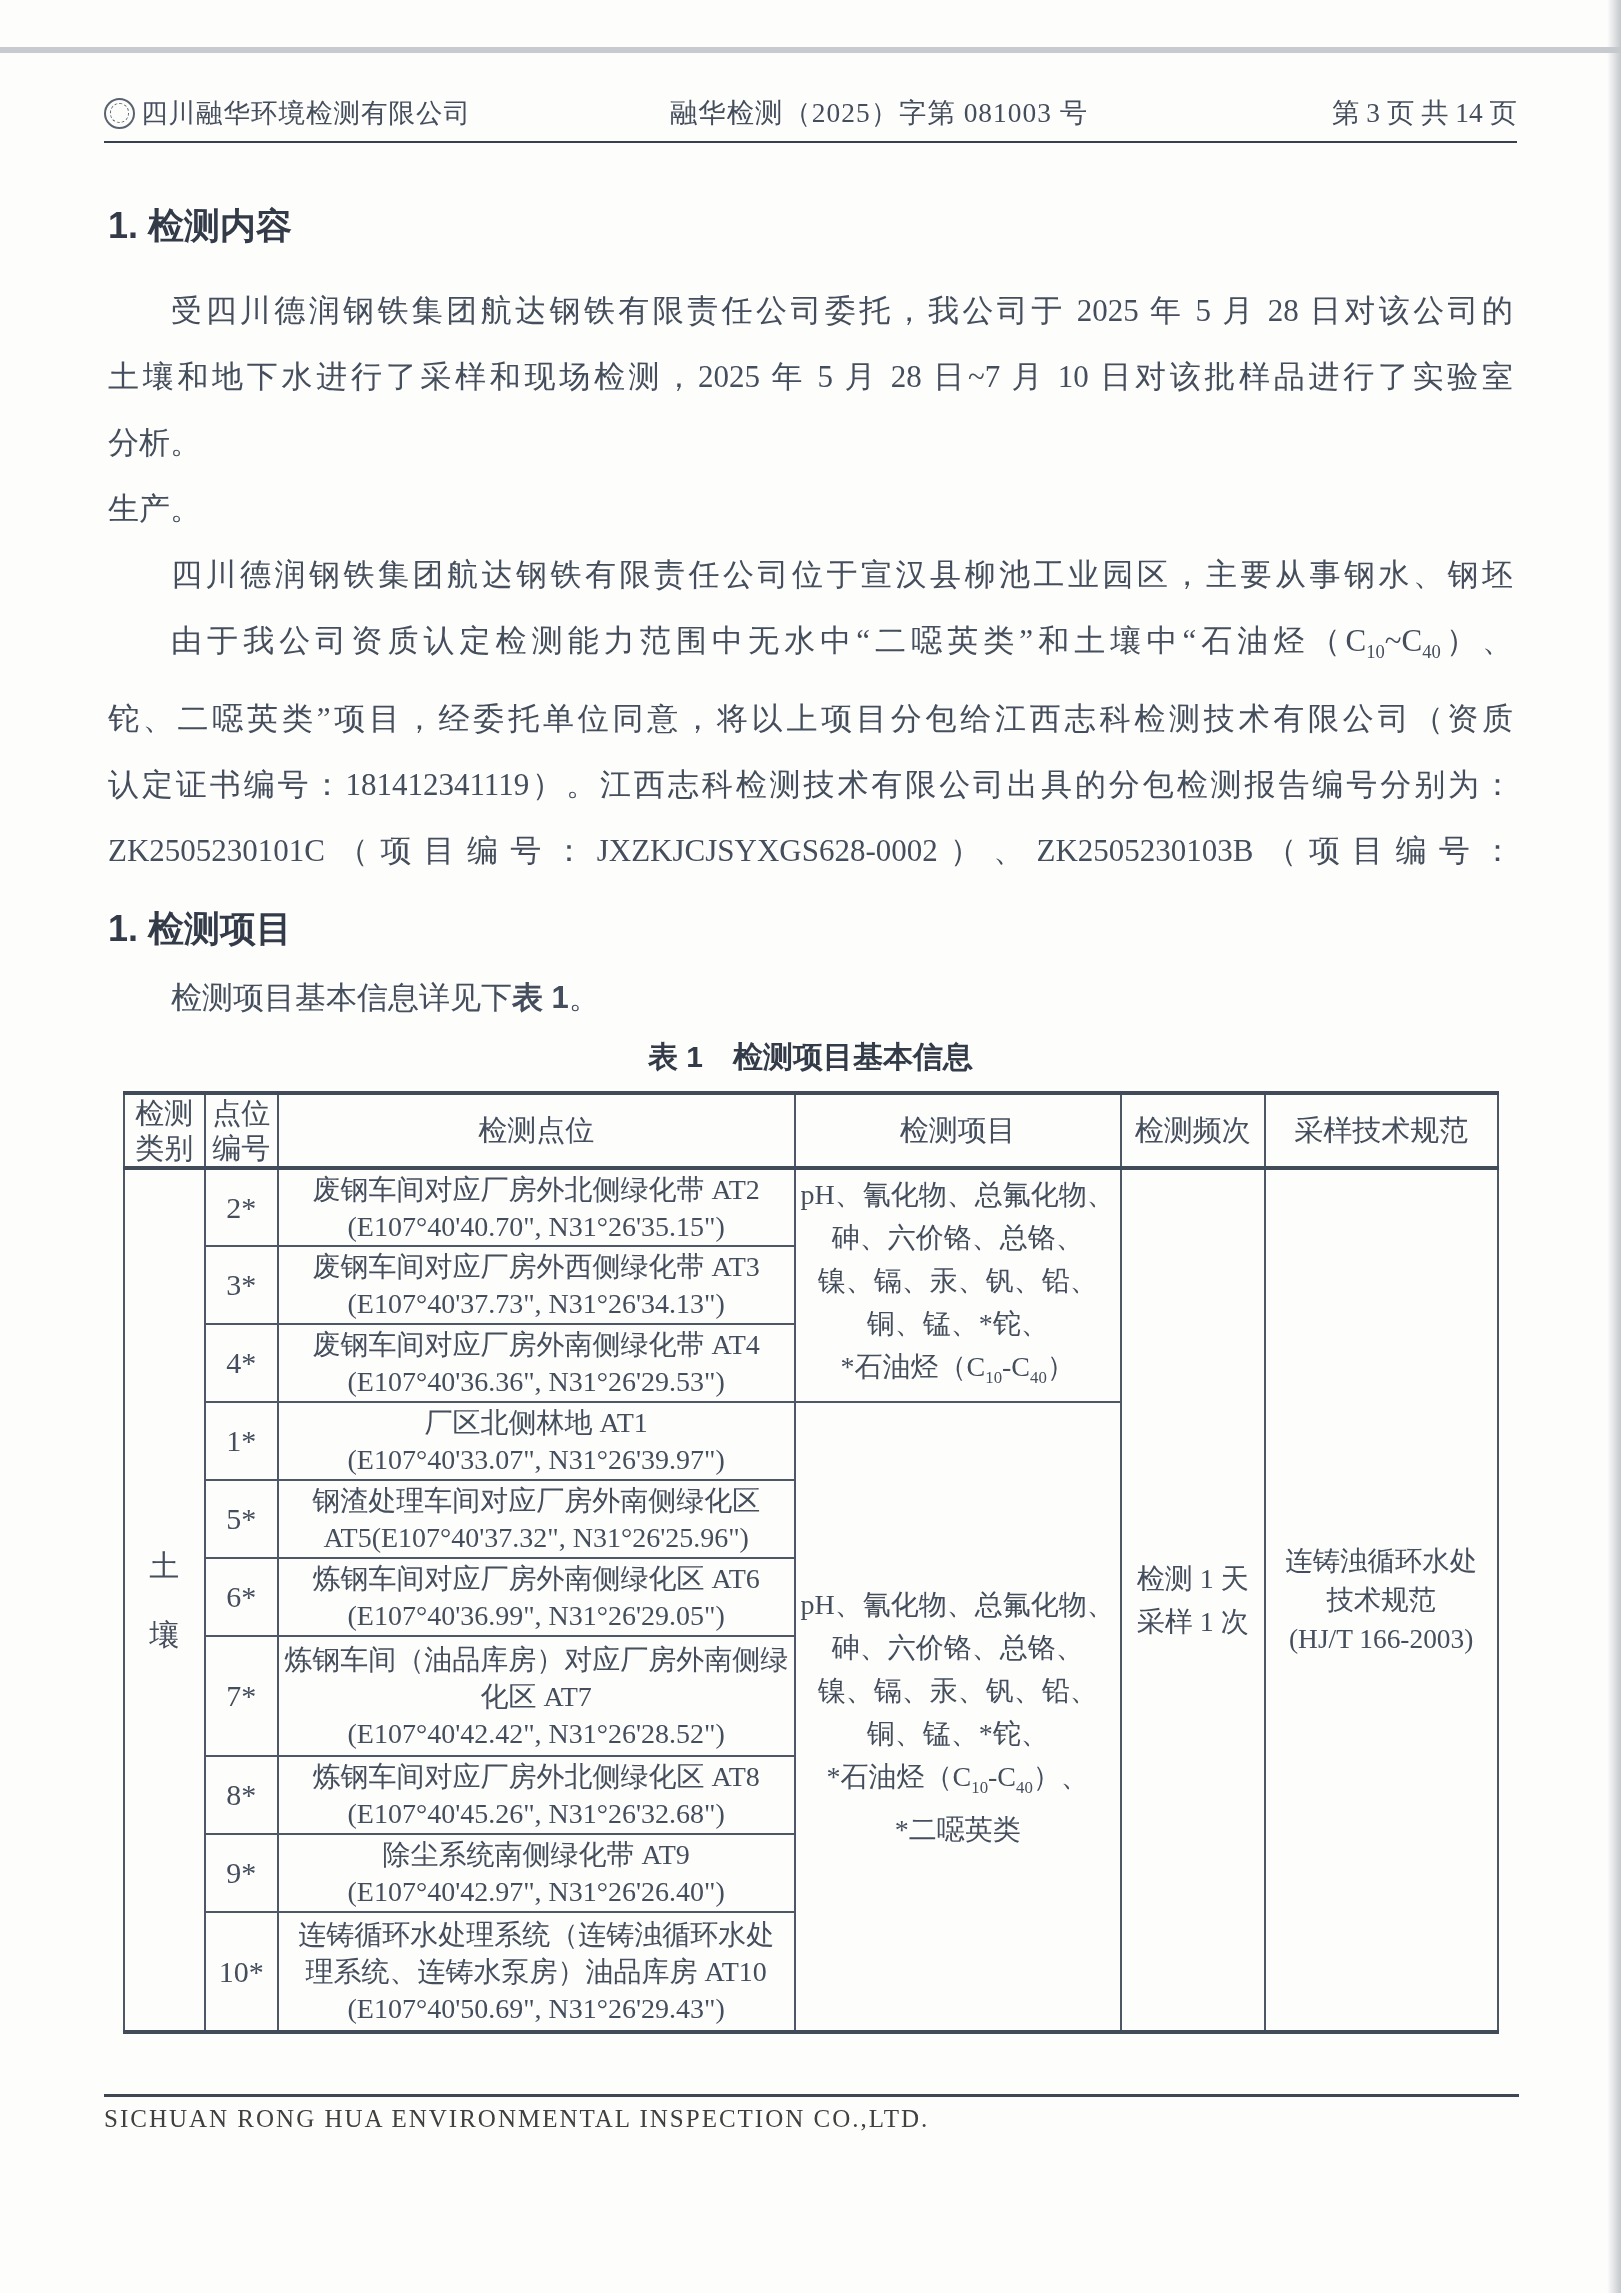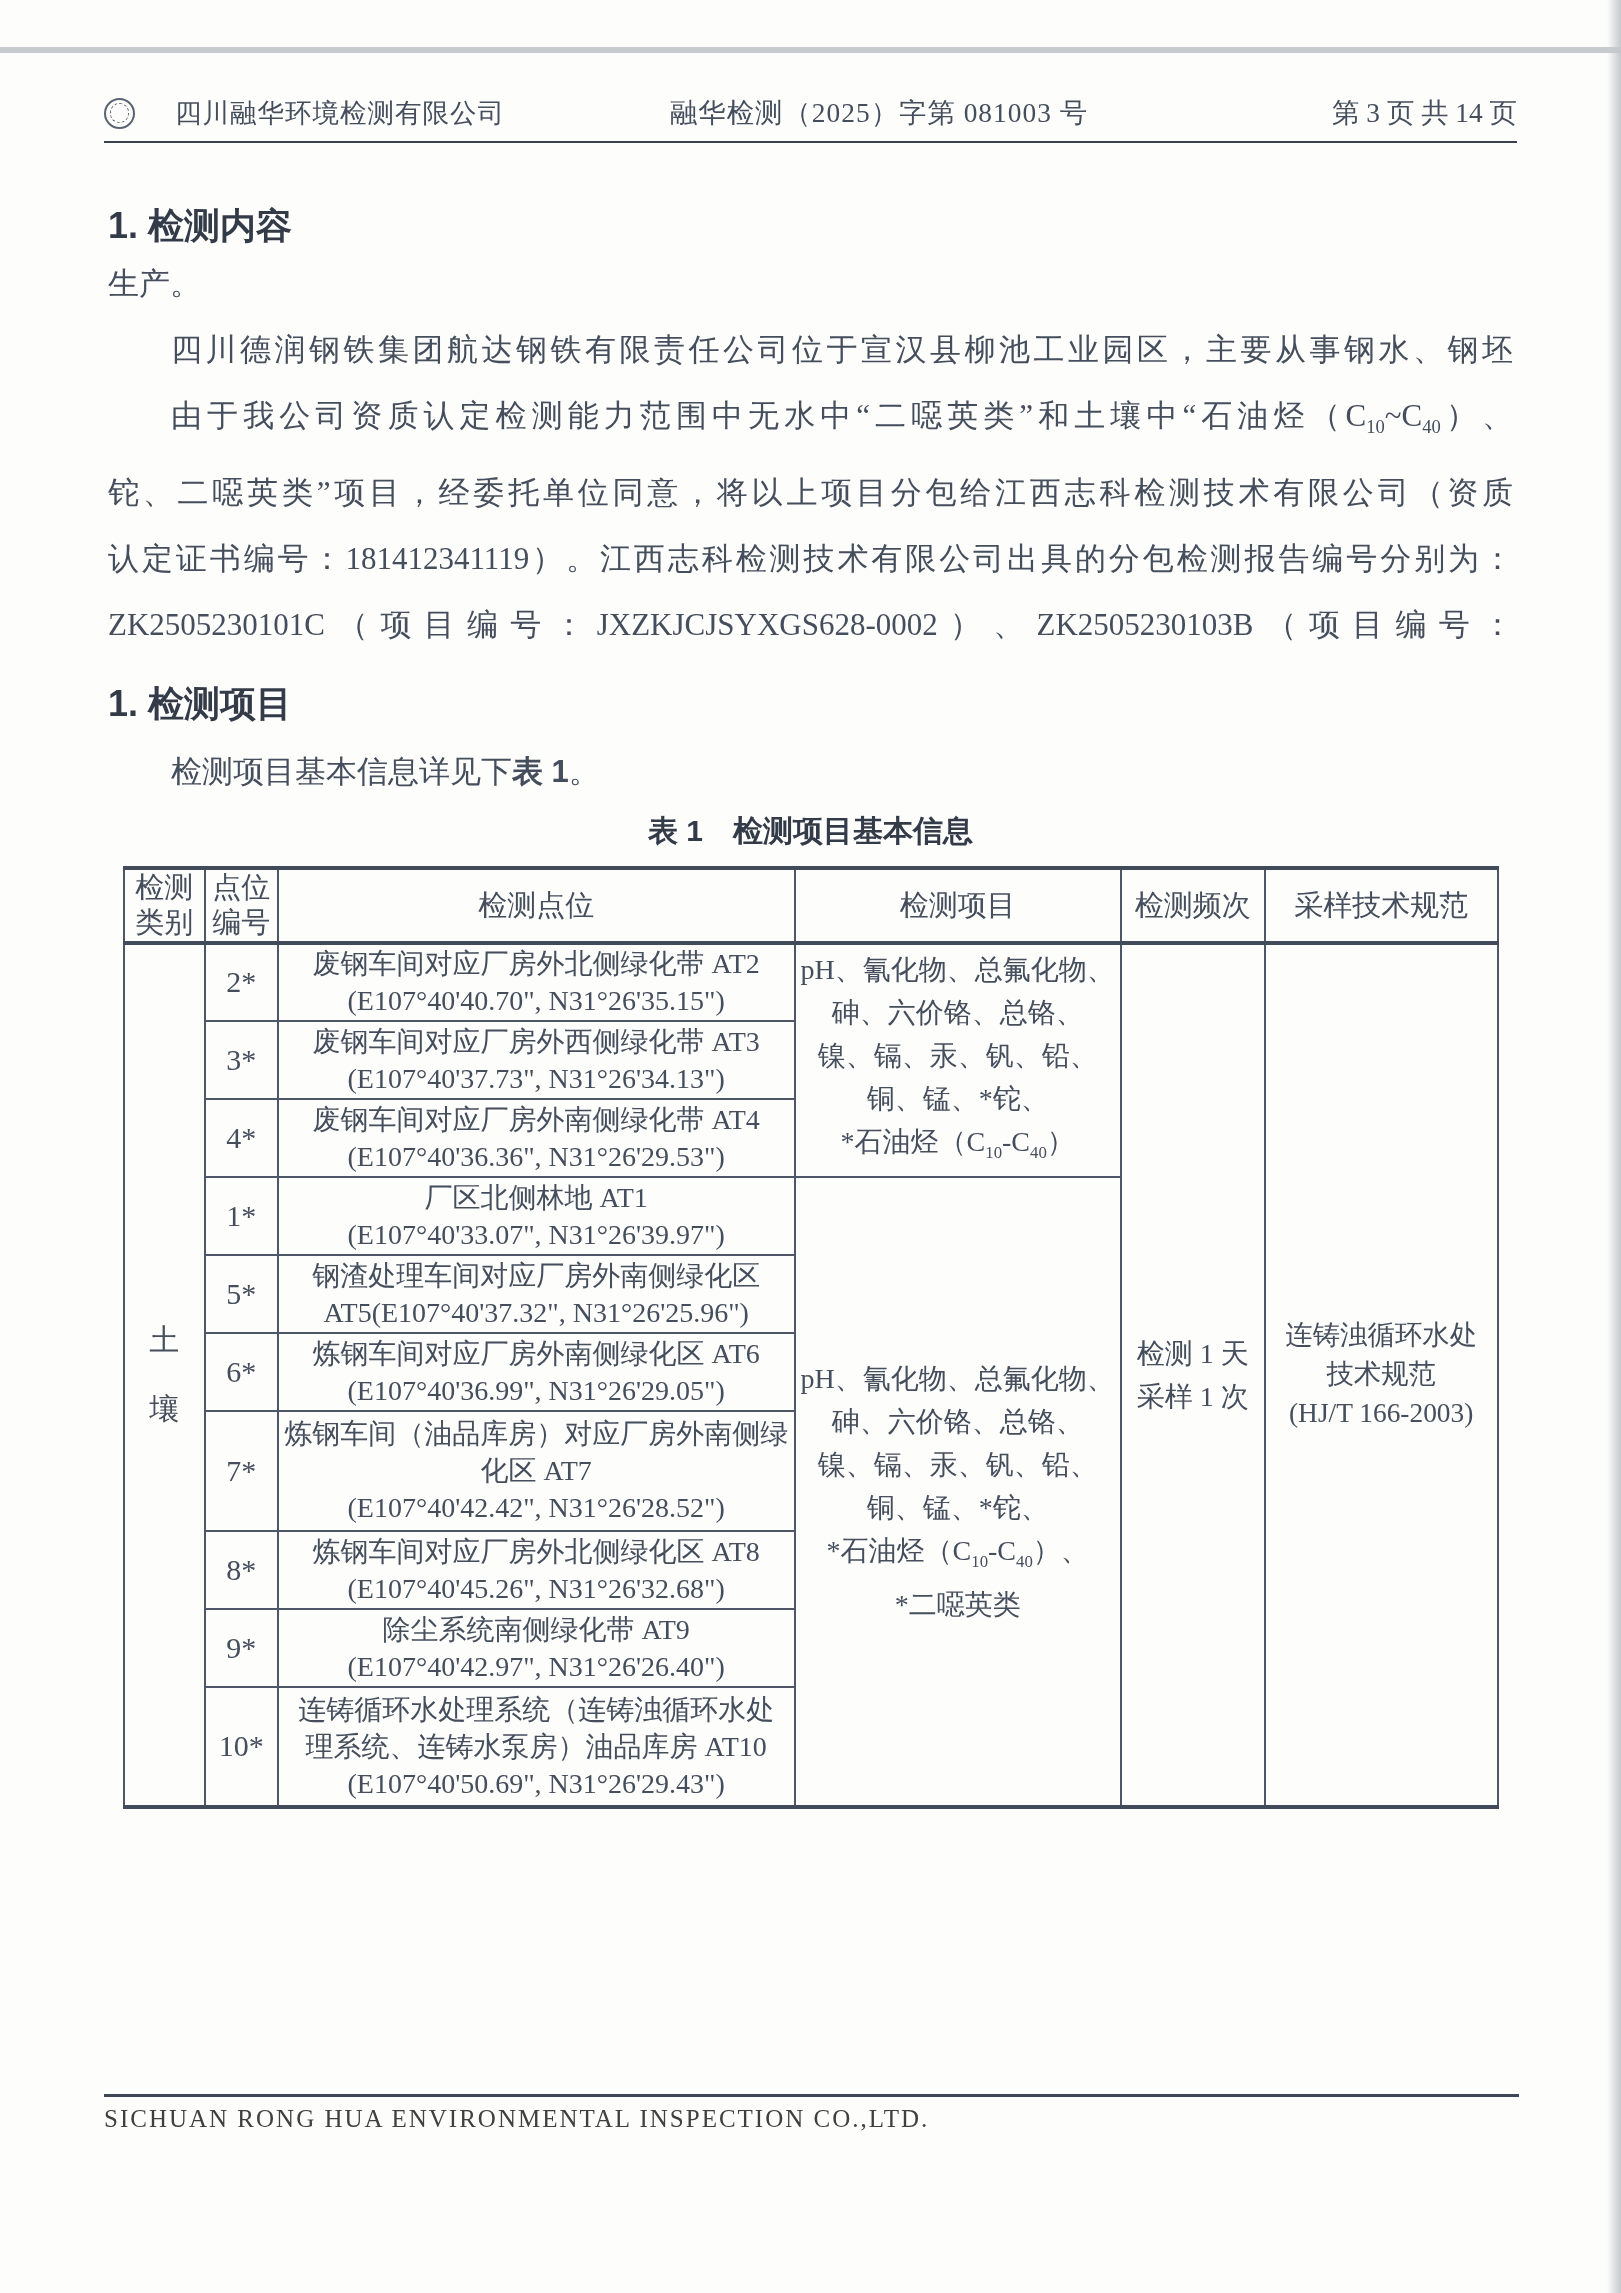--- a/index.html
+++ b/index.html
@@ -8,21 +8,21 @@
   .scan-top{position:absolute;top:47px;left:0;width:100%;height:5.9px;background:#9aa0a7;opacity:.55;}
   .scan-right{position:absolute;top:0;right:0;width:13.7px;height:100%;
               background:linear-gradient(to right,rgba(180,184,189,0),#c4c8cc);}
   
   .hdr{position:absolute;top:0;left:104px;right:104px;padding-top:95px;padding-bottom:9.8px;
        border-bottom:2.9px solid #39414e;display:flex;align-items:flex-end;}
   .hdr-left{display:flex;align-items:center;gap:5.9px;width:451px;}
   .logo{display:inline-block;width:31px;height:31px;border:2px solid #5a6370;border-radius:50%;
         position:relative;box-sizing:border-box;}
   .logo::after{content:"";position:absolute;inset:3.9px;border:1px dashed #5a6370;border-radius:50%;}
-  .hdr-company{font-size:26.5px;letter-spacing:1px;margin-left:34px;}
+  .hdr-company{font-size:26.5px;letter-spacing:1px;}
   .hdr-center{flex:1;text-align:center;font-size:27.4px;letter-spacing:1px;}
   .hdr-right{width:314px;text-align:right;font-size:27.4px;}
   
   .content{position:absolute;top:139px;left:108px;right:108px;}
   h1{font-family:Liberation Sans, sans-serif;font-weight:700;color:#343b48;
      font-size:36px;margin:0;padding:0;}
   .h1-a{margin-top:63px;}
   .h1-b{margin-top:21.6px;}
   .para{font-size:31px;line-height:66px;color:#454e5c;}
   .para-first{margin-top:27.4px;}
@@ -66,20 +66,25 @@
       <span class="logo"></span>
       <span class="hdr-company">四川融华环境检测有限公司</span>
     </div>
     <div class="hdr-center">融华检测（2025）字第 081003 号</div>
     <div class="hdr-right">第 3 页 共 14 页</div>
   </div>
 
   <div class="content">
     <h1 class="h1-a">1. 检测内容</h1>
 
+    <div class="para para-first">
+      <div class="ln j ind">受四川德润钢铁集团航达钢铁有限责任公司委托，我公司于 2025 年 5 月 28 日对该公司的</div>
+      <div class="ln j">土壤和地下水进行了采样和现场检测，2025 年 5 月 28 日~7 月 10 日对该批样品进行了实验室</div>
+      <div class="ln">分析。</div>
+    </div>
 
     <div class="para">
       <div class="ln">生产。</div>
       <div class="ln j ind">四川德润钢铁集团航达钢铁有限责任公司位于宣汉县柳池工业园区，主要从事钢水、钢坯</div>
     </div>
 
     <div class="para">
       <div class="ln j ind"><span>由于我公司资质认定检测能力范围中无水中“二噁英类”和土壤中“石油烃（C</span><span class="sub">10</span><span>~C</span><span class="sub">40</span><span>）、</span></div>
       <div class="ln j">铊、二噁英类”项目，经委托单位同意，将以上项目分包给江西志科检测技术有限公司（资质</div>
       <div class="ln j">认定证书编号：181412341119）。江西志科检测技术有限公司出具的分包检测报告编号分别为：</div>

